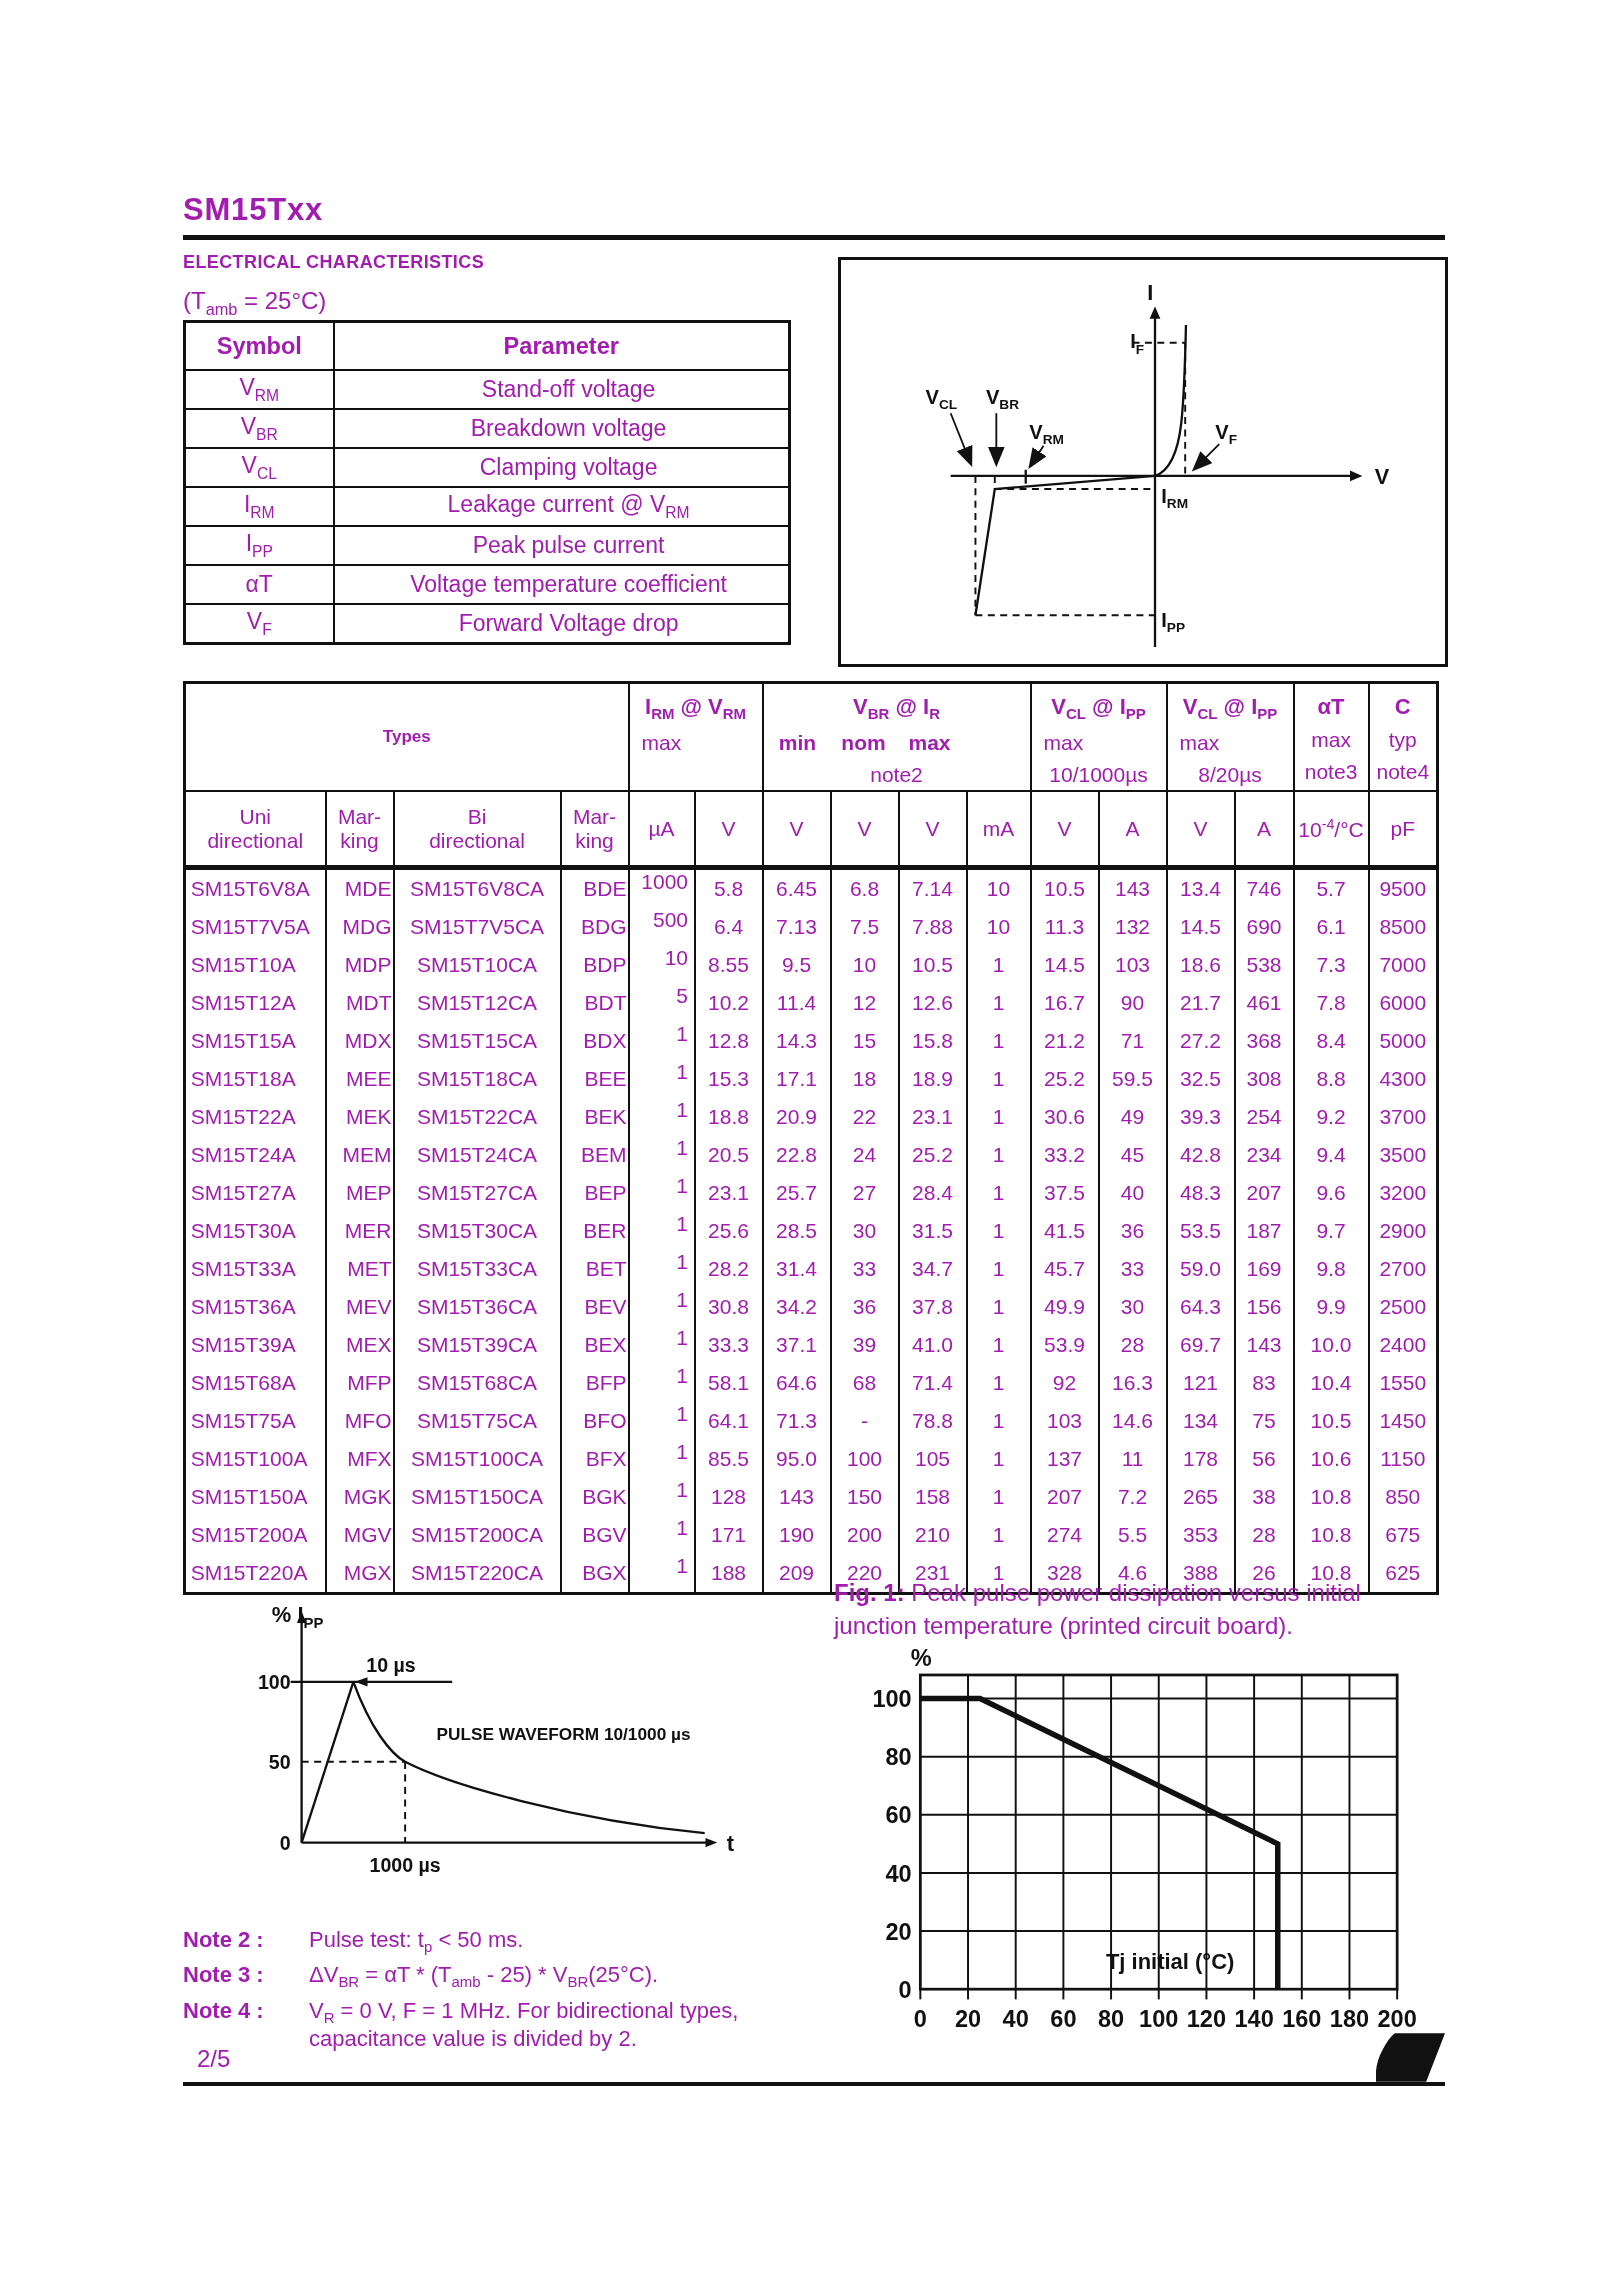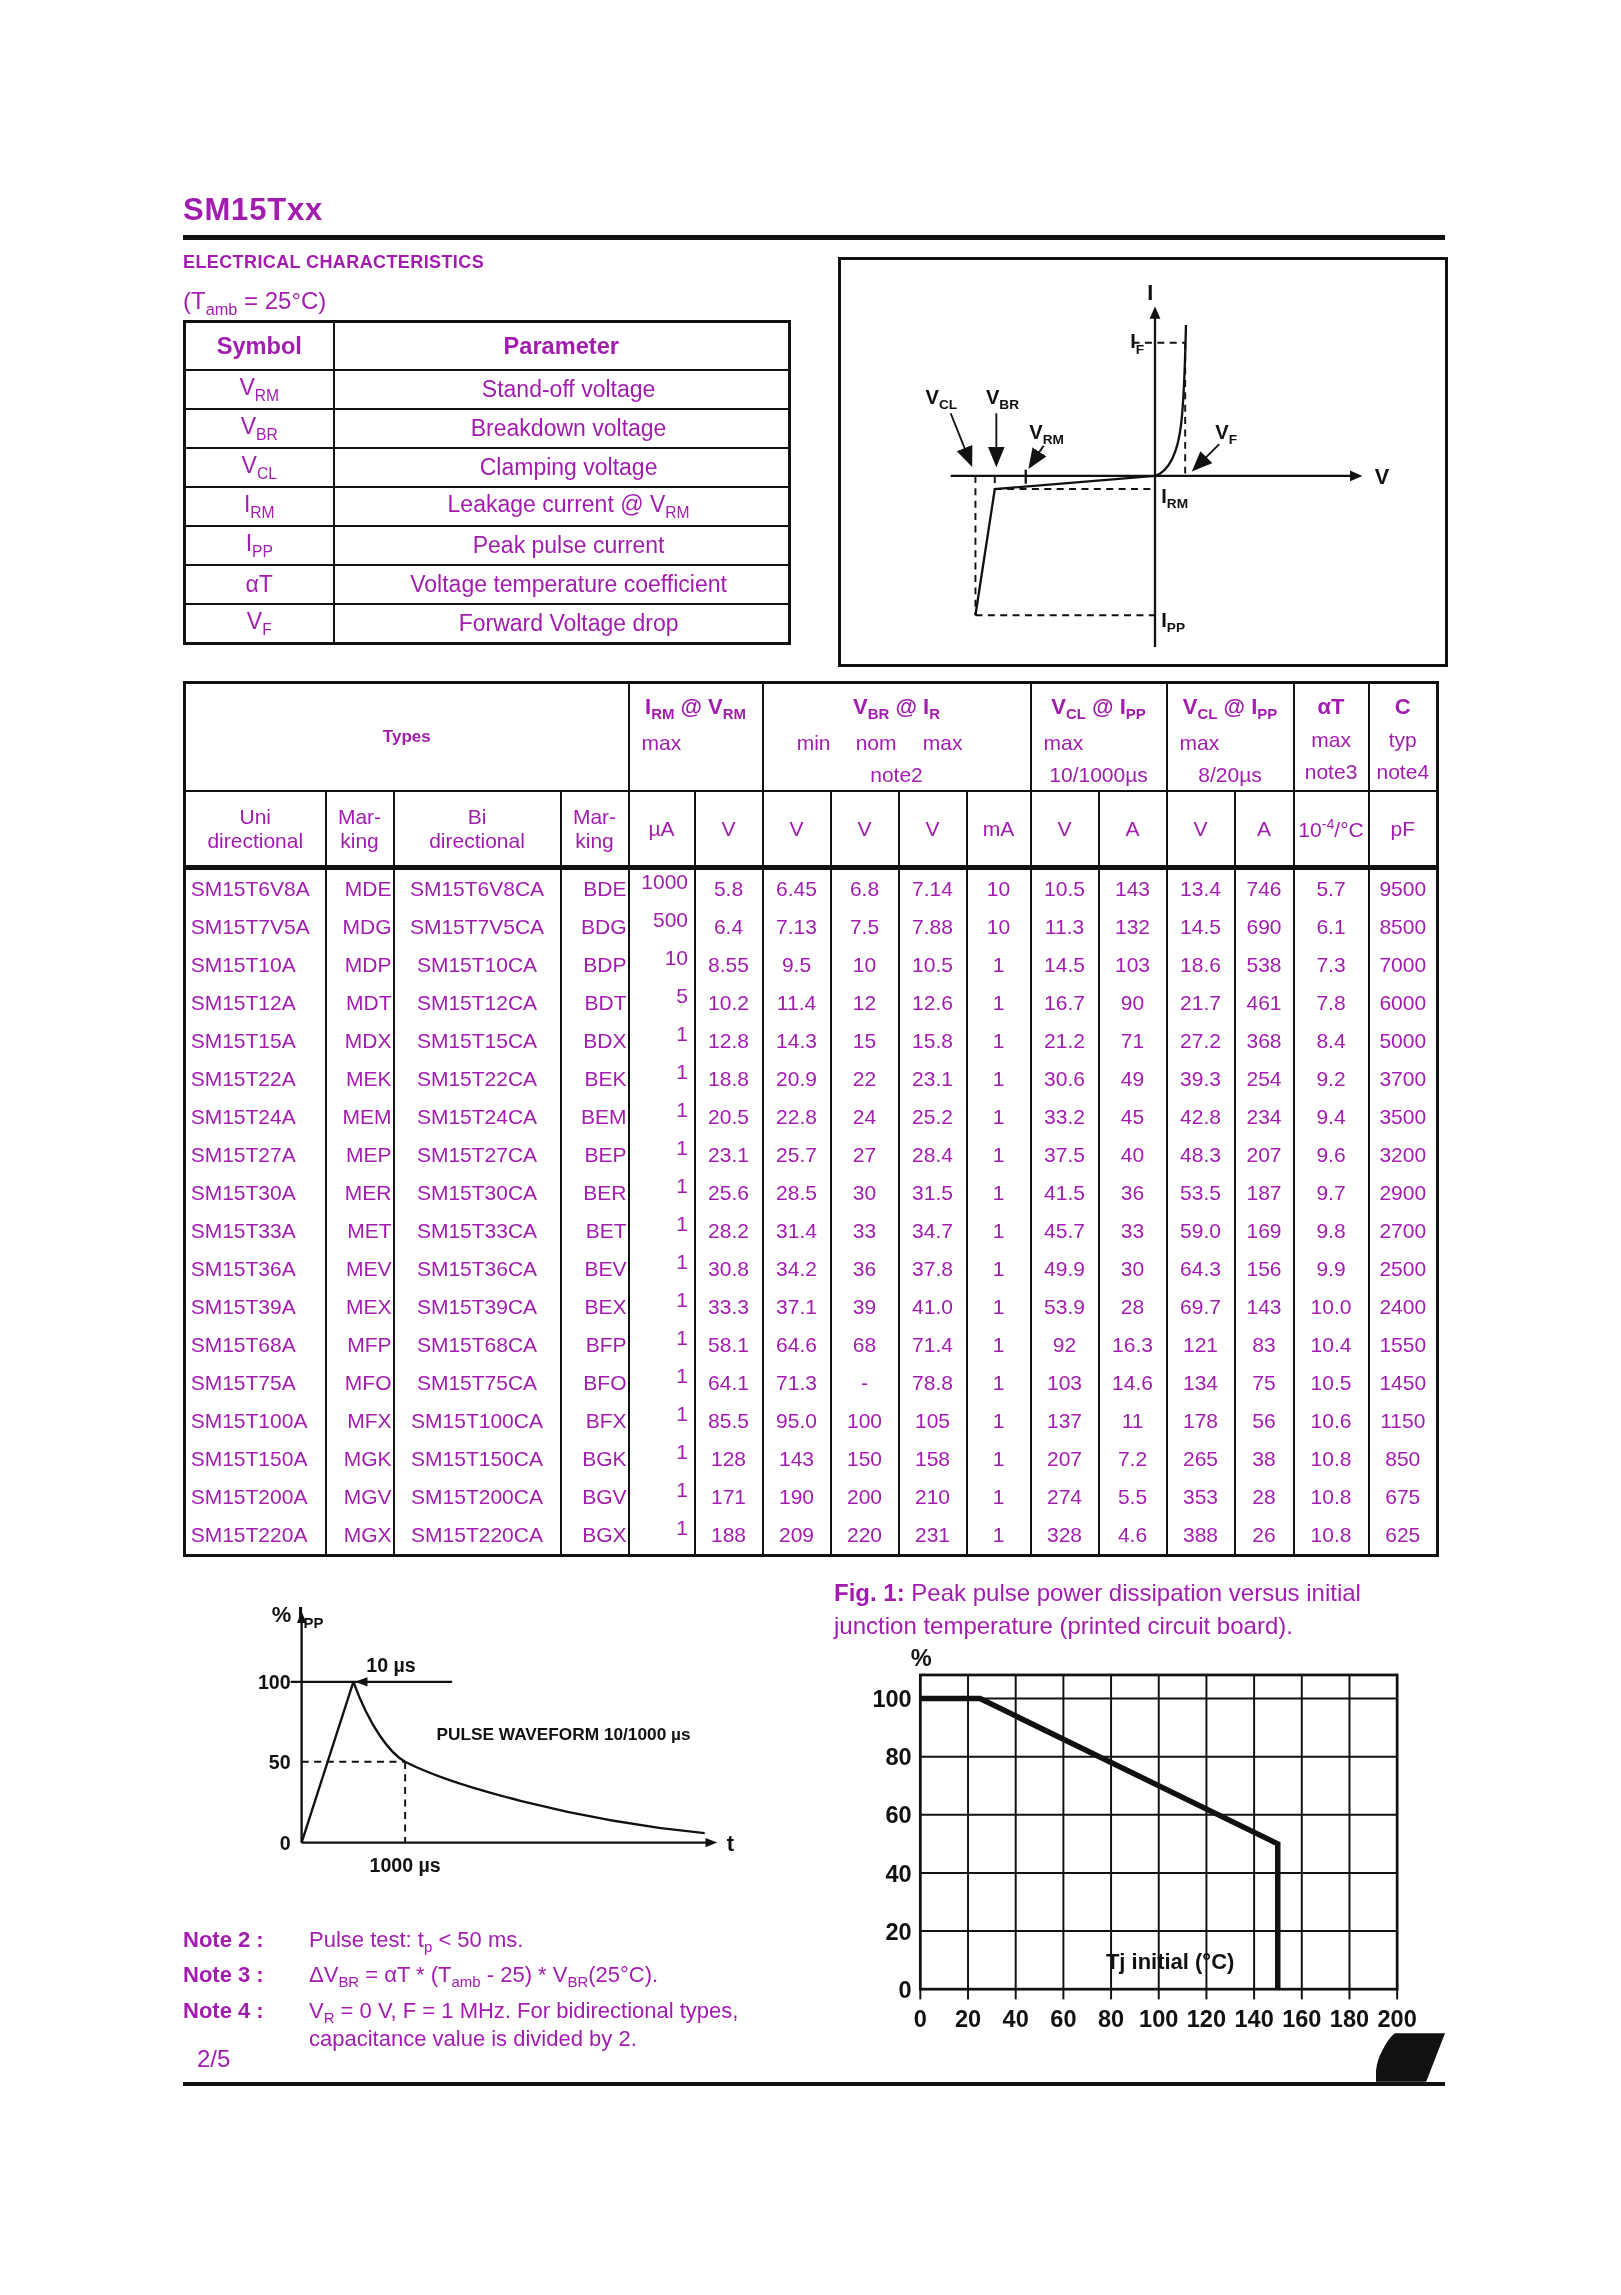--- a/index.html
+++ b/index.html
@@ -34,21 +34,21 @@
   
   #main-table{left:183px;top:681px;border-collapse:collapse;table-layout:fixed;width:1255px;border:3.1px solid #111;}
   #main-table th,#main-table td{border-left:2.4px solid #111;border-right:2.4px solid #111;overflow:hidden;}
   #main-table thead tr.r1 th{height:104px;border-bottom:2.4px solid #111;vertical-align:top;}
   #main-table thead tr.r2 th{height:71px;border-bottom:5.5px solid #111;font-size:21px;font-weight:normal;text-align:center;vertical-align:middle;}
   #main-table td{height:36px;font-size:21px;text-align:center;vertical-align:middle;}
   .gtitle{font-size:22px;font-weight:bold;margin-top:9.4px;}
   .gline{font-size:21px;font-weight:normal;text-align:center;margin-top:7.9px;}
   .gline.left{text-align:left;padding-left:11px;}
   .minmax{display:flex;font-weight:normal;font-size:21px;margin-top:7.9px;}
-  .minmax span{width:25%;text-align:right;}
+  .minmax span{width:25%;text-align:center;font-weight:bold;}
   .types-cell{font-size:17px;font-weight:bold;text-align:center;vertical-align:middle !important;}
   .pre{white-space:pre-line;}
   #main-table td.c-uni{text-align:left;padding-left:4.7px;}
   #main-table td.c-mk{text-align:right;padding-left:15px;}
   #main-table td.c-bi{text-align:center;}
   #main-table td.c-ua{text-align:right;vertical-align:top;padding-right:5.5px;padding-top:0px;}
 
   
   #waveform{left:196px;top:1594px;width:550px;height:298px;}
   #fig1-caption{left:834px;top:1576px;width:699px;font-size:24px;line-height:33px;white-space:pre-line;}
@@ -332,20 +332,38 @@
           <td>15.8</td>
           <td>1</td>
           <td>21.2</td>
           <td>71</td>
           <td>27.2</td>
           <td>368</td>
           <td>8.4</td>
           <td>5000</td>
         </tr>
         <tr>
+          <td class="c-uni">SM15T18A</td>
+          <td class="c-mk">MEE</td>
+          <td class="c-bi">SM15T18CA</td>
+          <td class="c-mk">BEE</td>
+          <td class="c-ua">1</td>
+          <td>15.3</td>
+          <td>17.1</td>
+          <td>18</td>
+          <td>18.9</td>
+          <td>1</td>
+          <td>25.2</td>
+          <td>59.5</td>
+          <td>32.5</td>
+          <td>308</td>
+          <td>8.8</td>
+          <td>4300</td>
+        </tr>
+        <tr>
           <td class="c-uni">SM15T22A</td>
           <td class="c-mk">MEK</td>
           <td class="c-bi">SM15T22CA</td>
           <td class="c-mk">BEK</td>
           <td class="c-ua">1</td>
           <td>18.8</td>
           <td>20.9</td>
           <td>22</td>
           <td>23.1</td>
           <td>1</td>

